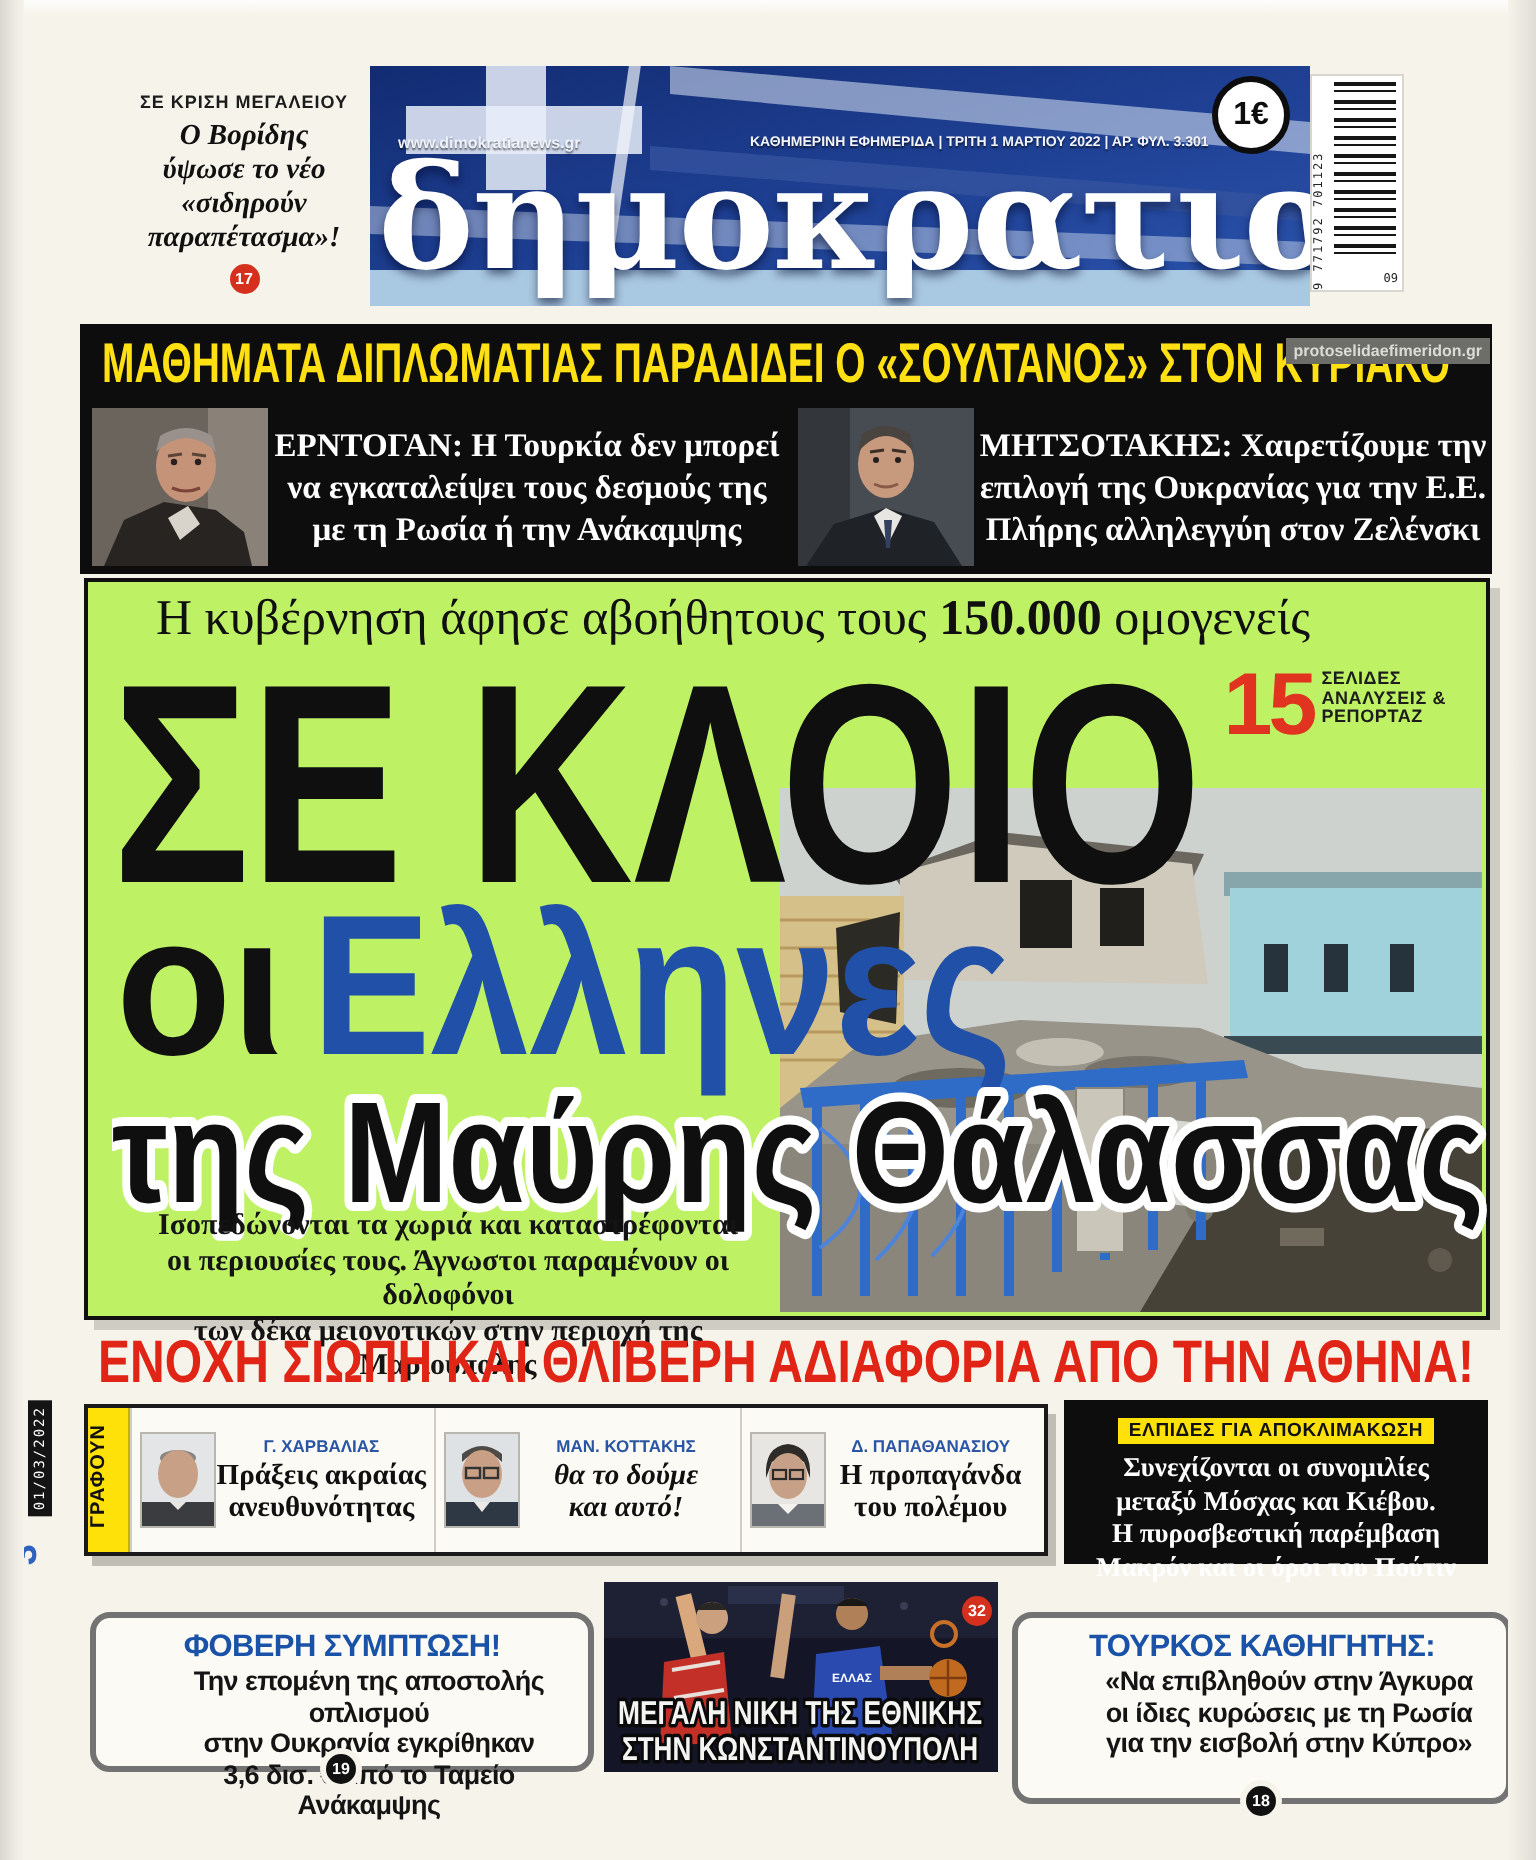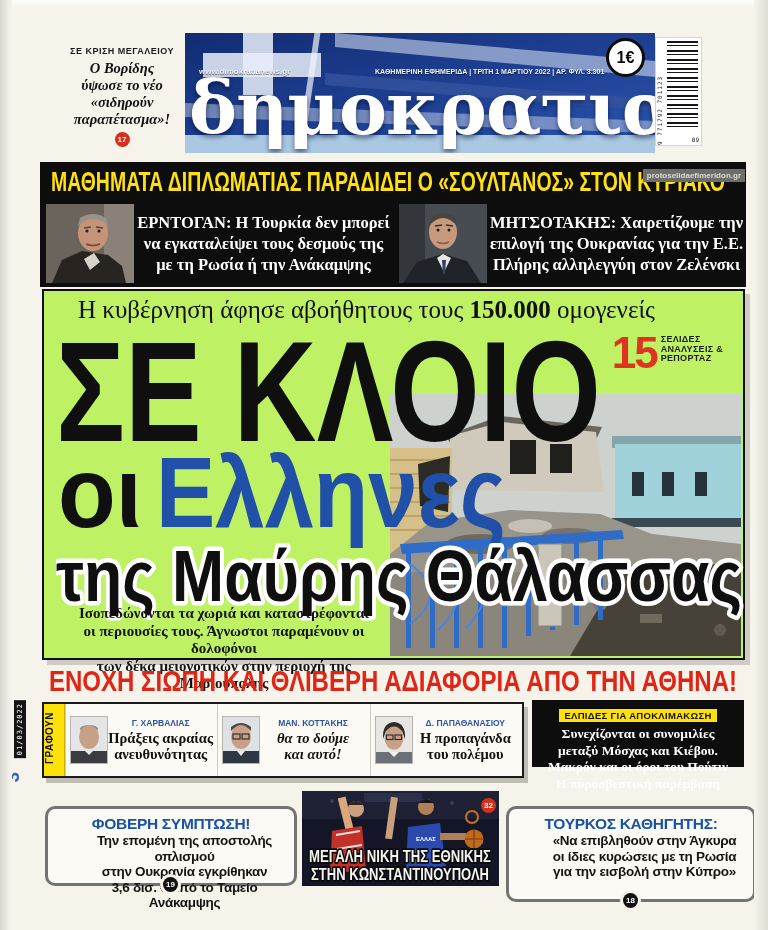--- a/index.html
+++ b/index.html
@@ -70,21 +70,21 @@
         text-align:center;font-size:10px;font-weight:900;color:#111;letter-spacing:.5px;}
   .col-cell{flex:1;display:flex;align-items:center;padding:4px 4px;border-left:1px solid #cfccc4;}
   .col-cell:first-of-type{border-left:none;}
   .chead{width:36px;height:46px;flex:none;border:1px solid #b8b6ae;}
   .cbody{flex:1;text-align:center;}
   .cname{font-size:8.5px;font-weight:bold;color:#2a55a5;margin-bottom:2px;}
   .ctitle{font-size:14.5px;line-height:16px;font-weight:bold;color:#101010;}
   .ctitle.it{font-style:italic;}
 
   
-  #hopes{left:532px;top:700px;width:212px;height:67px;background:#0d0d0d;text-align:center;padding-top:5px;box-sizing:border-box;}
+  #hopes{left:532px;top:700px;width:212px;height:82px;background:#0d0d0d;text-align:center;padding-top:5px;box-sizing:border-box;}
   #hopes .chip{display:inline-block;background:#ffe10a;color:#111;font-size:9.5px;font-weight:900;padding:1px 5px;letter-spacing:.3px;}
   #hopes .ht{margin-top:3px;color:#fff;font-weight:bold;font-size:13.5px;line-height:16.5px;}
 
   
   .bbox{background:#fcfaf4;border:3px solid #737373;border-radius:10px;text-align:center;box-sizing:border-box;padding-top:6px;}
   #bleft{left:45px;top:806px;width:252px;height:80px;}
   #bright{left:506px;top:806px;width:250px;height:96px;}
   .btitle{font-size:15.5px;font-weight:900;color:#1a52a8;letter-spacing:-.3px;}
   .btext{font-size:13.5px;line-height:15.5px;font-weight:800;color:#141414;letter-spacing:-.3px;margin-left:27px;}
   .bpg{position:absolute;left:50%;bottom:-9px;margin-left:-8px;box-shadow:0 0 0 3px #f6f3ea;}
@@ -313,22 +313,22 @@
         <div class="ctitle ser">του πολέμου</div>
       </div>
     </div>
   </div>
 
   <div class="abs" id="hopes">
     <span class="chip">ΕΛΠΙΔΕΣ ΓΙΑ ΑΠΟΚΛΙΜΑΚΩΣΗ</span>
     <div class="ht ser">
       <div>Συνεχίζονται οι συνομιλίες</div>
       <div>μεταξύ Μόσχας και Κιέβου.</div>
+      <div>Η πυροσβεστική παρέμβαση</div>
       <div>Μακρόν και οι όροι του Πούτιν</div>
-      <div>Η πυροσβεστική παρέμβαση</div>
     </div>
   </div>
 
   <div class="abs bbox" id="bleft">
     <div class="btitle">ΦΟΒΕΡΗ ΣΥΜΠΤΩΣΗ!</div>
     <div class="btext">Την επομένη της αποστολής οπλισμού</div>
     <div class="btext">στην Ουκρανία εγκρίθηκαν</div>
     <div class="btext">3,6 δισ. € από το Ταμείο Ανάκαμψης</div>
     <span class="pgref dark bpg">19</span>
   </div>

